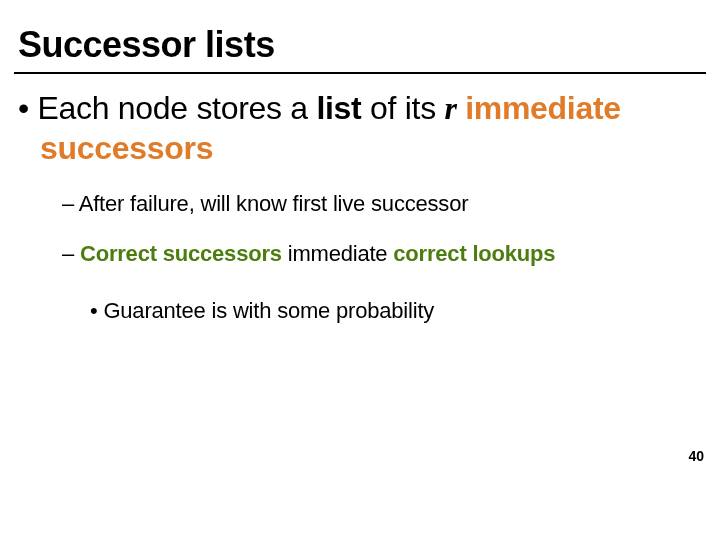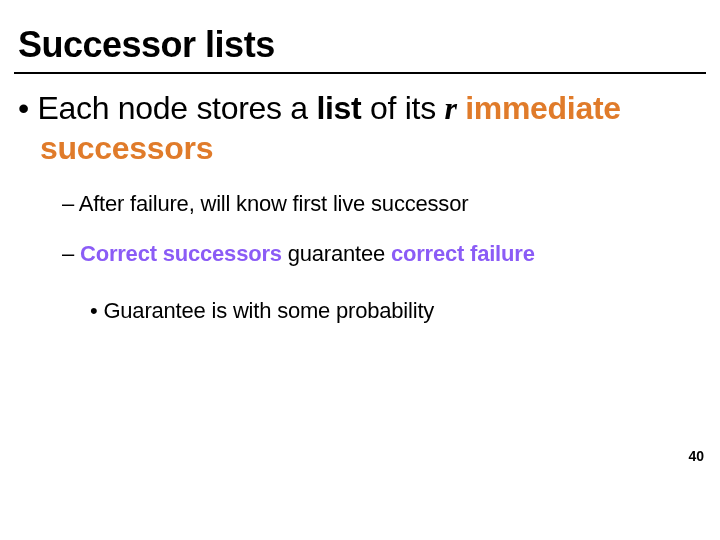--- a/index.html
+++ b/index.html
@@ -67,21 +67,21 @@
   .l3 {
     font-size: 22px;
     line-height: 1.25;
     margin-left: 72px;
     padding-left: 18px;
     text-indent: -18px;
     letter-spacing: -0.2px;
     margin-top: 30px;
   }
   .orange { color: #e07b2a; }
-  .olive  { color: #8b5cf6; }
+  .olive  { color: #4d7c0f; }
   .bold   { font-weight: bold; }
   .italic-serif {
     font-family: "Times New Roman", Times, serif;
     font-style: italic;
   }
   .pagenum {
     position: absolute;
     bottom: 12px;
     right: 16px;
     font-size: 14px;
@@ -102,21 +102,21 @@
 
     <p class="l1 bullet-dot">
       <span>Each node stores a </span><span class="bold">list</span><span> of its </span><span class="italic-serif bold">r</span><span class="bold orange"> immediate successors</span>
     </p>
 
     <div class="l2-group">
       <p class="l2 dash">
         <span>After failure, will know first live successor</span>
       </p>
       <p class="l2 dash">
-        <span class="bold olive">Correct successors</span><span> guarantee </span><span class="bold olive">correct failure</span>
+        <span class="bold olive">Correct successors</span><span> immediate </span><span class="bold olive">correct lookups</span>
       </p>
     </div>
 
     <p class="l3 bullet-dot">
       <span>Guarantee is with some probability</span>
     </p>
 
   </div>
 
   <div class="pagenum">40</div>

